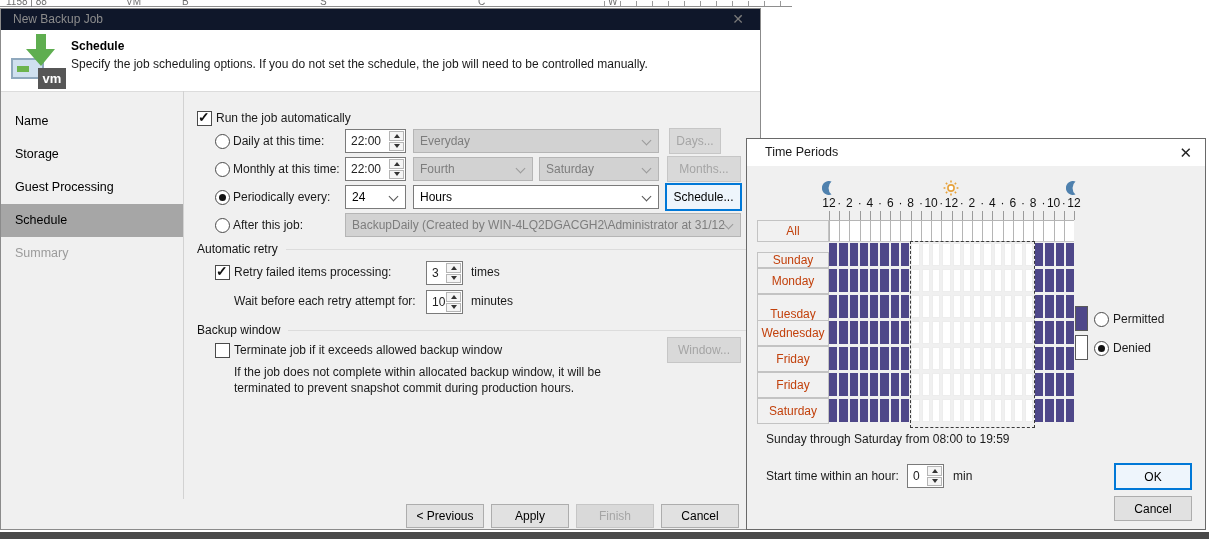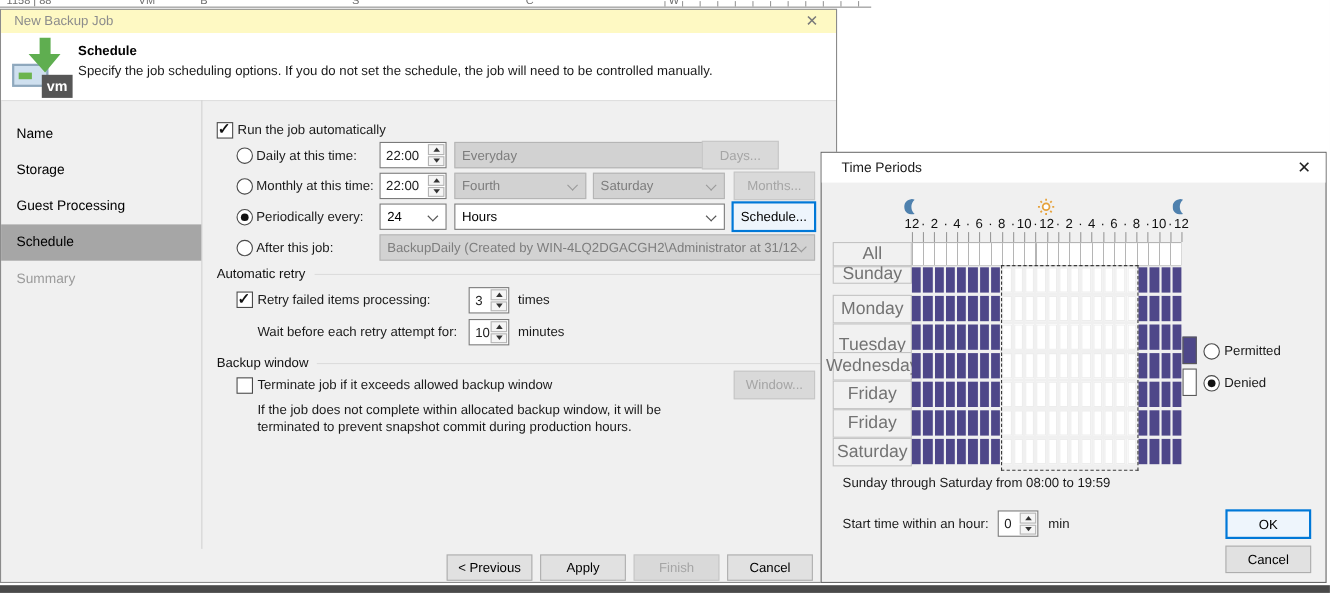--- a/index.html
+++ b/index.html
@@ -13,21 +13,21 @@
   #top-strip { position:absolute; left:0; top:0; width:1209px; height:8px; overflow:hidden; }
   .frag { position:absolute; top:-4px; font-size:10px; color:#6f6f6f; white-space:nowrap; }
   #top-line { position:absolute; left:0; top:6px; width:792px; height:1px; background:#8e8e8e; }
   .tfrag { position:absolute; top:1px; width:1px; height:5px; background:#9a9a9a; }
 
   
   .dlg { position:absolute; background:#f0f0f0; box-sizing:border-box; }
   #main-dialog { left:0; top:8px; width:761px; height:522px; border:1px solid #8b8b8b; z-index:1; }
   #tp-dialog   { left:746px; top:138px; width:460px; height:392px; border:1px solid #696969; z-index:2; }
 
-  .titlebar { position:absolute; left:0; top:0; right:0; height:21px; background:#fef9c3; line-height:21px; padding-left:12px; color:#8c8c8c; font-size:12px; box-sizing:border-box; }
+  .titlebar { position:absolute; left:0; top:0; right:0; height:21px; background:#0f172a; line-height:21px; padding-left:12px; color:#8c8c8c; font-size:12px; box-sizing:border-box; }
   .tp-titlebar { position:absolute; left:0; top:0; right:0; height:27px; background:#fff; line-height:27px; padding-left:18px; color:#1a1a1a; font-size:12.5px; box-sizing:border-box; }
   .close { position:absolute; top:0; font-size:14px; cursor:default; }
   .x-gray { right:16px; color:#7a7a7a; line-height:21px; }
   .x-dark { right:13px; color:#222; line-height:27px; font-size:15px; }
 
   
   .header { position:absolute; left:0; top:21px; right:0; height:61px; background:#fff; border-bottom:1px solid #dcdcdc; }
   .hdr-title { position:absolute; left:70px; top:9px; font-weight:bold; color:#000; }
   .hdr-desc  { position:absolute; left:70px; top:27px; color:#1a1a1a; }
   .vmicon { position:absolute; left:10px; top:4px; width:56px; height:56px; }
@@ -66,21 +66,21 @@
   .push-btn.disabled { background:#d9d9d9; border-color:#c6c6c6; color:#a5a5a5; }
   .push-btn.focused { border:2px solid #0078d7; background:#eef5fc; }
 
   .group { position:absolute; left:196px; right:14px; display:flex; align-items:center; color:#111; }
   .group .line { flex:1; height:1px; background:#dcdcdc; margin-left:8px; }
 
   
   .scale-icon { position:absolute; transform:translateX(-50%); }
   .hlabel, .hdot { position:absolute; top:57px; transform:translateX(-50%); font-size:12px; color:#111; line-height:14px; }
   .tick { position:absolute; top:72px; width:1px; height:9px; background:#9a9a9a; }
-  .glabel { position:absolute; left:10px; width:72px; box-sizing:border-box; background:#f1f1f1; border:1px solid #c3c3c3; display:flex; align-items:center; justify-content:center; font-size:16px; color:#737373; }
+  .glabel { position:absolute; left:10px; width:72px; box-sizing:border-box; background:#f1f1f1; border:1px solid #c3c3c3; display:flex; align-items:center; justify-content:center; font-size:12px; color:#c2410c; }
   .all-strip { position:absolute; left:82px; top:81px; width:245px; height:22px; border-top:1px solid #b5b5b5; border-bottom:1px solid #c9c9c9;
                background:repeating-linear-gradient(90deg,#b5b5b5 0 1px,#ffffff 1px 10.21px); box-sizing:border-box; }
   .day-cells { position:absolute; left:82px; width:245px; height:23px; display:flex; gap:2px; }
   .cell { flex:1; }
   .cell.on  { background:#4e4789; }
   .cell.off { background:#ffffff; box-shadow:inset 0 0 0 1px #ededed; }
   .sel { position:absolute; left:163px; top:102px; width:123px; height:185px; border:1px dashed #3a3a3a; }
   .swatch { position:absolute; left:328px; width:13px; height:25px; box-sizing:border-box; border:1px solid #5a5a5a; }
 
   #bottom-strip { position:absolute; left:0; top:532px; width:1209px; height:7px; background:#4a4a4a; }
@@ -146,21 +146,21 @@
   <div class="spinbox" style="left:344px;top:120px;width:61px">
     <span class="val">22:00</span>
     <span class="arrows">
         <span class="up"></span>
         <span class="dn"></span>
       </span>
   </div>
   <div class="combo disabled" style="left:412px;top:120px;width:246px">
     <span>Everyday</span>
   </div>
-  <div class="push-btn disabled" style="left:637px;top:119px;width:70px">Days...</div>
+  <div class="push-btn disabled" style="left:668px;top:119px;width:52px">Days...</div>
 
   <div class="radio" style="left:214px;top:153px"></div>
   <span class="lbl" style="left:232px;top:153px">Monthly at this time:</span>
   <div class="spinbox" style="left:344px;top:148px;width:61px">
     <span class="val">22:00</span>
     <span class="arrows">
         <span class="up"></span>
         <span class="dn"></span>
       </span>
   </div>
@@ -314,21 +314,21 @@
       <div class="tick" style="left: 286.167px;"></div>
       <div class="tick" style="left: 296.375px;"></div>
       <div class="tick" style="left: 306.583px;"></div>
       <div class="tick" style="left: 316.792px;"></div>
       <div class="tick" style="left: 327px;"></div>
     </div>
 
   <div id="time-grid">
       <div class="glabel" style="top: 81px; height: 22px;">All</div>
       <div class="all-strip"></div>
-      <div class="glabel" style="top: 103px; height: 16px;">Sunday</div>
+      <div class="glabel" style="top: 113px; height: 16px;">Sunday</div>
       <div class="day-cells" style="top: 104px;">
         <div class="cell on"></div>
         <div class="cell on"></div>
         <div class="cell on"></div>
         <div class="cell on"></div>
         <div class="cell on"></div>
         <div class="cell on"></div>
         <div class="cell on"></div>
         <div class="cell on"></div>
         <div class="cell off"></div>

